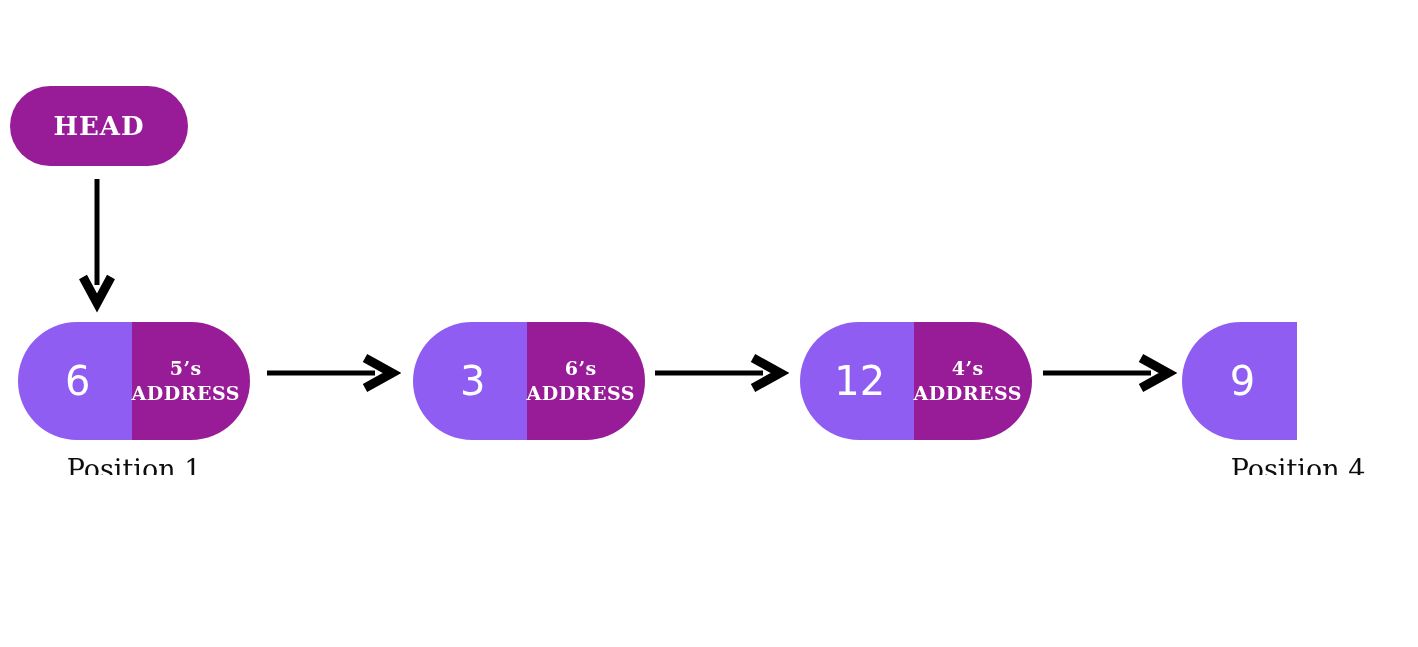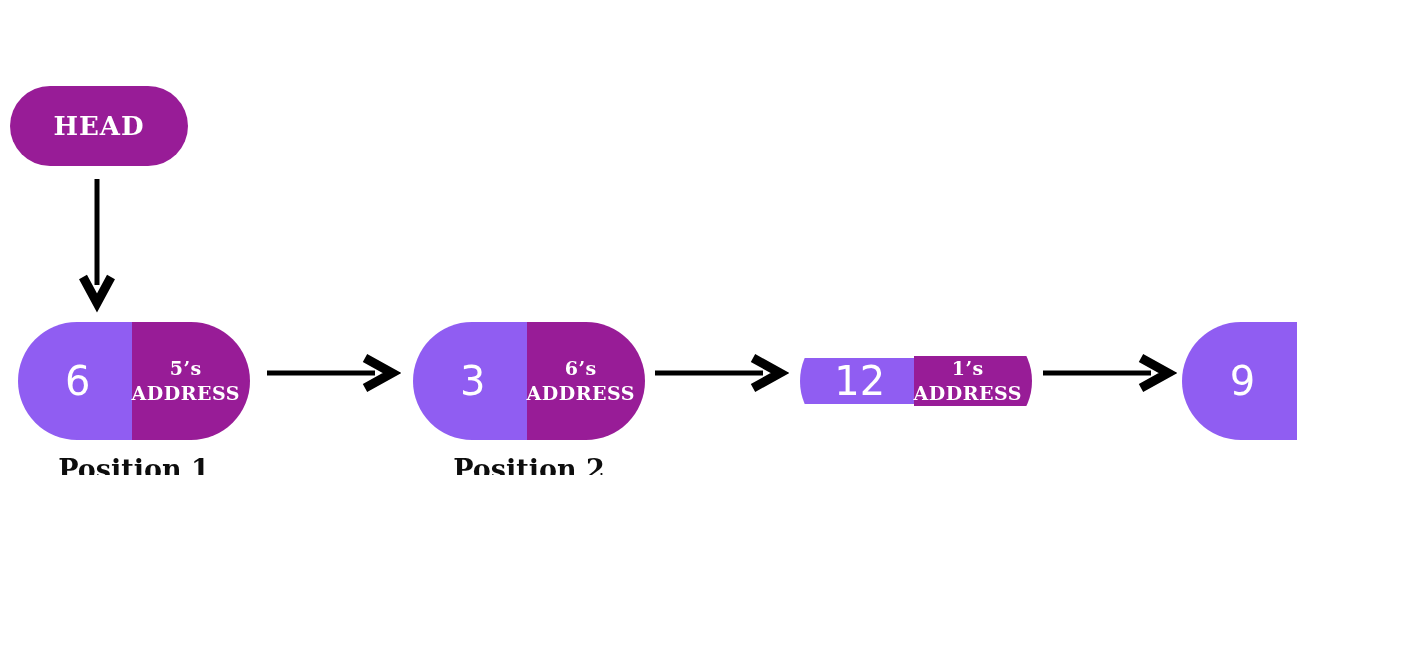--- a/index.html
+++ b/index.html
@@ -76,37 +76,37 @@
     box-sizing: border-box;
   }
   .ptr-line:empty { display: none; }
 
   
   .pos-label {
     position: absolute;
     top: 454px;
     width: 232px;
     text-align: center;
-    font-weight: 700;
+    font-weight: 400;
     font-size: 27px;
     color: var(--label-text, #0d0d0d);
   }
 
   
   .arrow { position: absolute; }
   .arrow-down  { left: 75px;   top: 175px; }
   .arrow-1     { left: 265px;  top: 351px; }
   .arrow-2     { left: 653px;  top: 351px; }
   .arrow-3     { left: 1041px; top: 351px; }
   .arrow line, .arrow polyline { stroke: var(--arrow, #000000); }
 
   
   .n1 { left: 18px; }
   .n2 { left: 413px; }
-  .n3 { left: 800px; align-items: center; }
+  .n3 { left: 800px; }
   .n4 { left: 1182px; }
 </style>
 </head>
 <body>
 
 <div class="canvas">
 
   <div class="head-pill">
     <span>HEAD</span>
   </div>
@@ -134,41 +134,41 @@
 
   <div class="node n2">
     <div class="node-value">
       <span>3</span>
     </div>
     <div class="node-pointer">
       <span class="ptr-line">6’s</span>
       <span class="ptr-line">ADDRESS</span>
     </div>
   </div>
-  <div class="pos-label n2">Position 2</div>
 
   <svg class="arrow arrow-2" width="136" height="44" viewBox="0 0 136 44" fill="none">
     <line x1="2" y1="22" x2="110" y2="22" stroke-width="5"></line>
     <polyline points="100,7 127,22 100,37" stroke-width="9" fill="none"></polyline>
   </svg>
 
   <div class="node n3">
     <div class="node-value">
       <span>12</span>
     </div>
     <div class="node-pointer">
-      <span class="ptr-line">1’s</span>
+      <span class="ptr-line">4’s</span>
       <span class="ptr-line">ADDRESS</span>
     </div>
   </div>
 
   <svg class="arrow arrow-3" width="136" height="44" viewBox="0 0 136 44" fill="none">
     <line x1="2" y1="22" x2="110" y2="22" stroke-width="5"></line>
     <polyline points="100,7 127,22 100,37" stroke-width="9" fill="none"></polyline>
   </svg>
 
   <div class="node n4">
     <div class="node-value">
       <span>9</span>
     </div>
   </div>
+  <div class="pos-label n4">Position 4</div>
 
 </div>
 
 </body></html>

